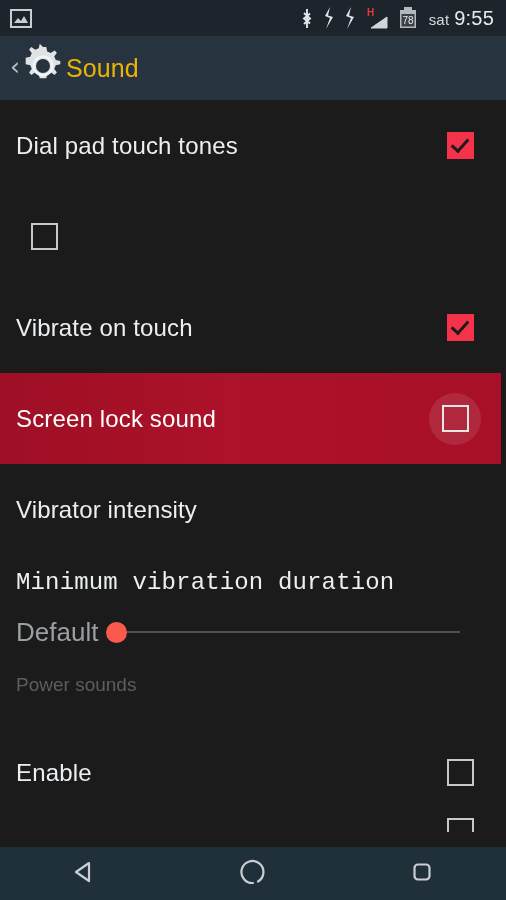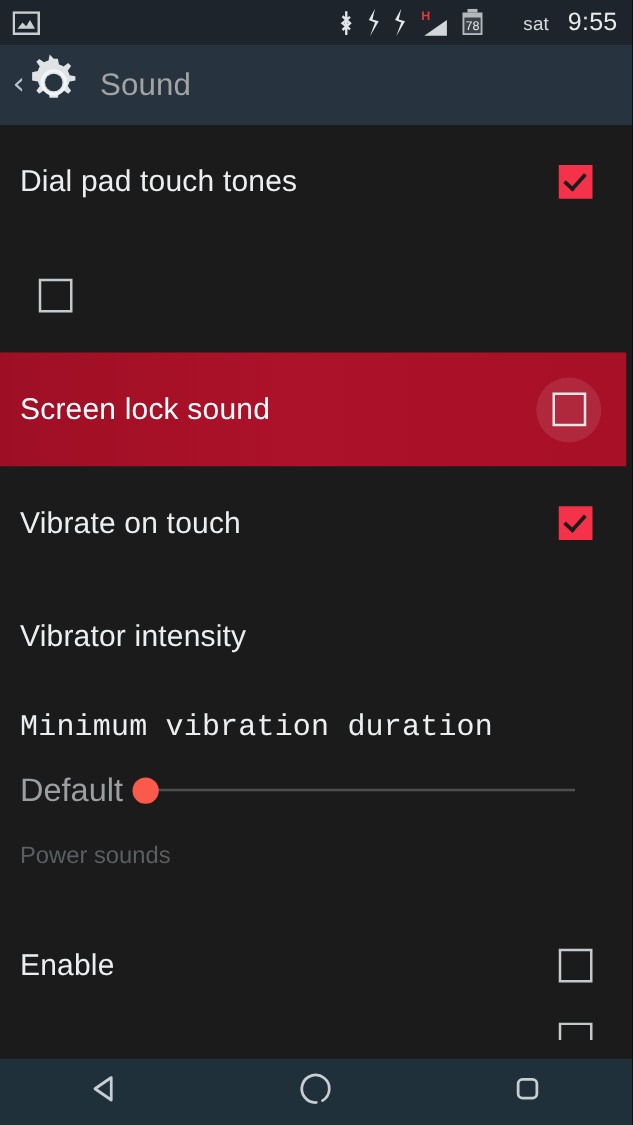--- a/index.html
+++ b/index.html
@@ -42,23 +42,22 @@
     align-items: center;
     gap: 9px;
   }
   .sb-icon { display: block; }
   #status-clock {
     color: #e8eaec;
     font-size: 20px;
     letter-spacing: 0.2px;
     display: flex;
     align-items: baseline;
-    gap: 15px;
+    gap: 5px;
     padding-left: 2px;
-    margin-left: 20px;
   }
   #status-day { font-size: 15px; color: #d8dbde; }
 
   
   #action-bar {
     position: absolute;
     left: 0; top: 36px;
     width: 506px;
     height: 64px;
     background: #273440;
@@ -69,23 +68,22 @@
   }
   #back-chevron {
     color: #b9c2ca;
     font-size: 25px;
     line-height: 1;
     padding: 0 1px 3px 2px;
     font-family: "DejaVu Sans", sans-serif;
   }
   #app-icon { margin-left: -1px; }
   #action-title {
-    color: #a3a3a3;
+    color: #eab308;
     font-size: 25px;
-    margin-left: 14px;
     font-weight: normal;
     letter-spacing: 0.1px;
   }
 
   
   #settings-list {
     position: absolute;
     left: 0; top: 100px;
     width: 506px;
     height: 747px;
@@ -327,32 +325,32 @@
         <span class="checkbox checked"></span>
       </span>
     </div>
 
     <div class="pref-row">
       <span class="cb-wrap">
         <span class="checkbox unchecked"></span>
       </span>
     </div>
 
+    <div class="pref-row">
+      <span class="pref-title">Vibrate on touch</span>
+      <span class="cb-wrap">
+        <span class="checkbox checked"></span>
+      </span>
+    </div>
+
     <div class="pref-row highlighted">
       <span class="pref-title">Screen lock sound</span>
       <span class="cb-wrap">
         <span class="cb-ripple"></span>
         <span class="checkbox on-highlight"></span>
-      </span>
-    </div>
-
-    <div class="pref-row">
-      <span class="pref-title">Vibrate on touch</span>
-      <span class="cb-wrap">
-        <span class="checkbox checked"></span>
       </span>
     </div>
 
     <div class="pref-row">
       <span class="pref-title">Vibrator intensity</span>
     </div>
 
     <div class="pref-row" style="min-height:54px;font-family:Liberation Mono, monospace;">
       <span class="pref-title">Minimum vibration duration</span>
     </div>

